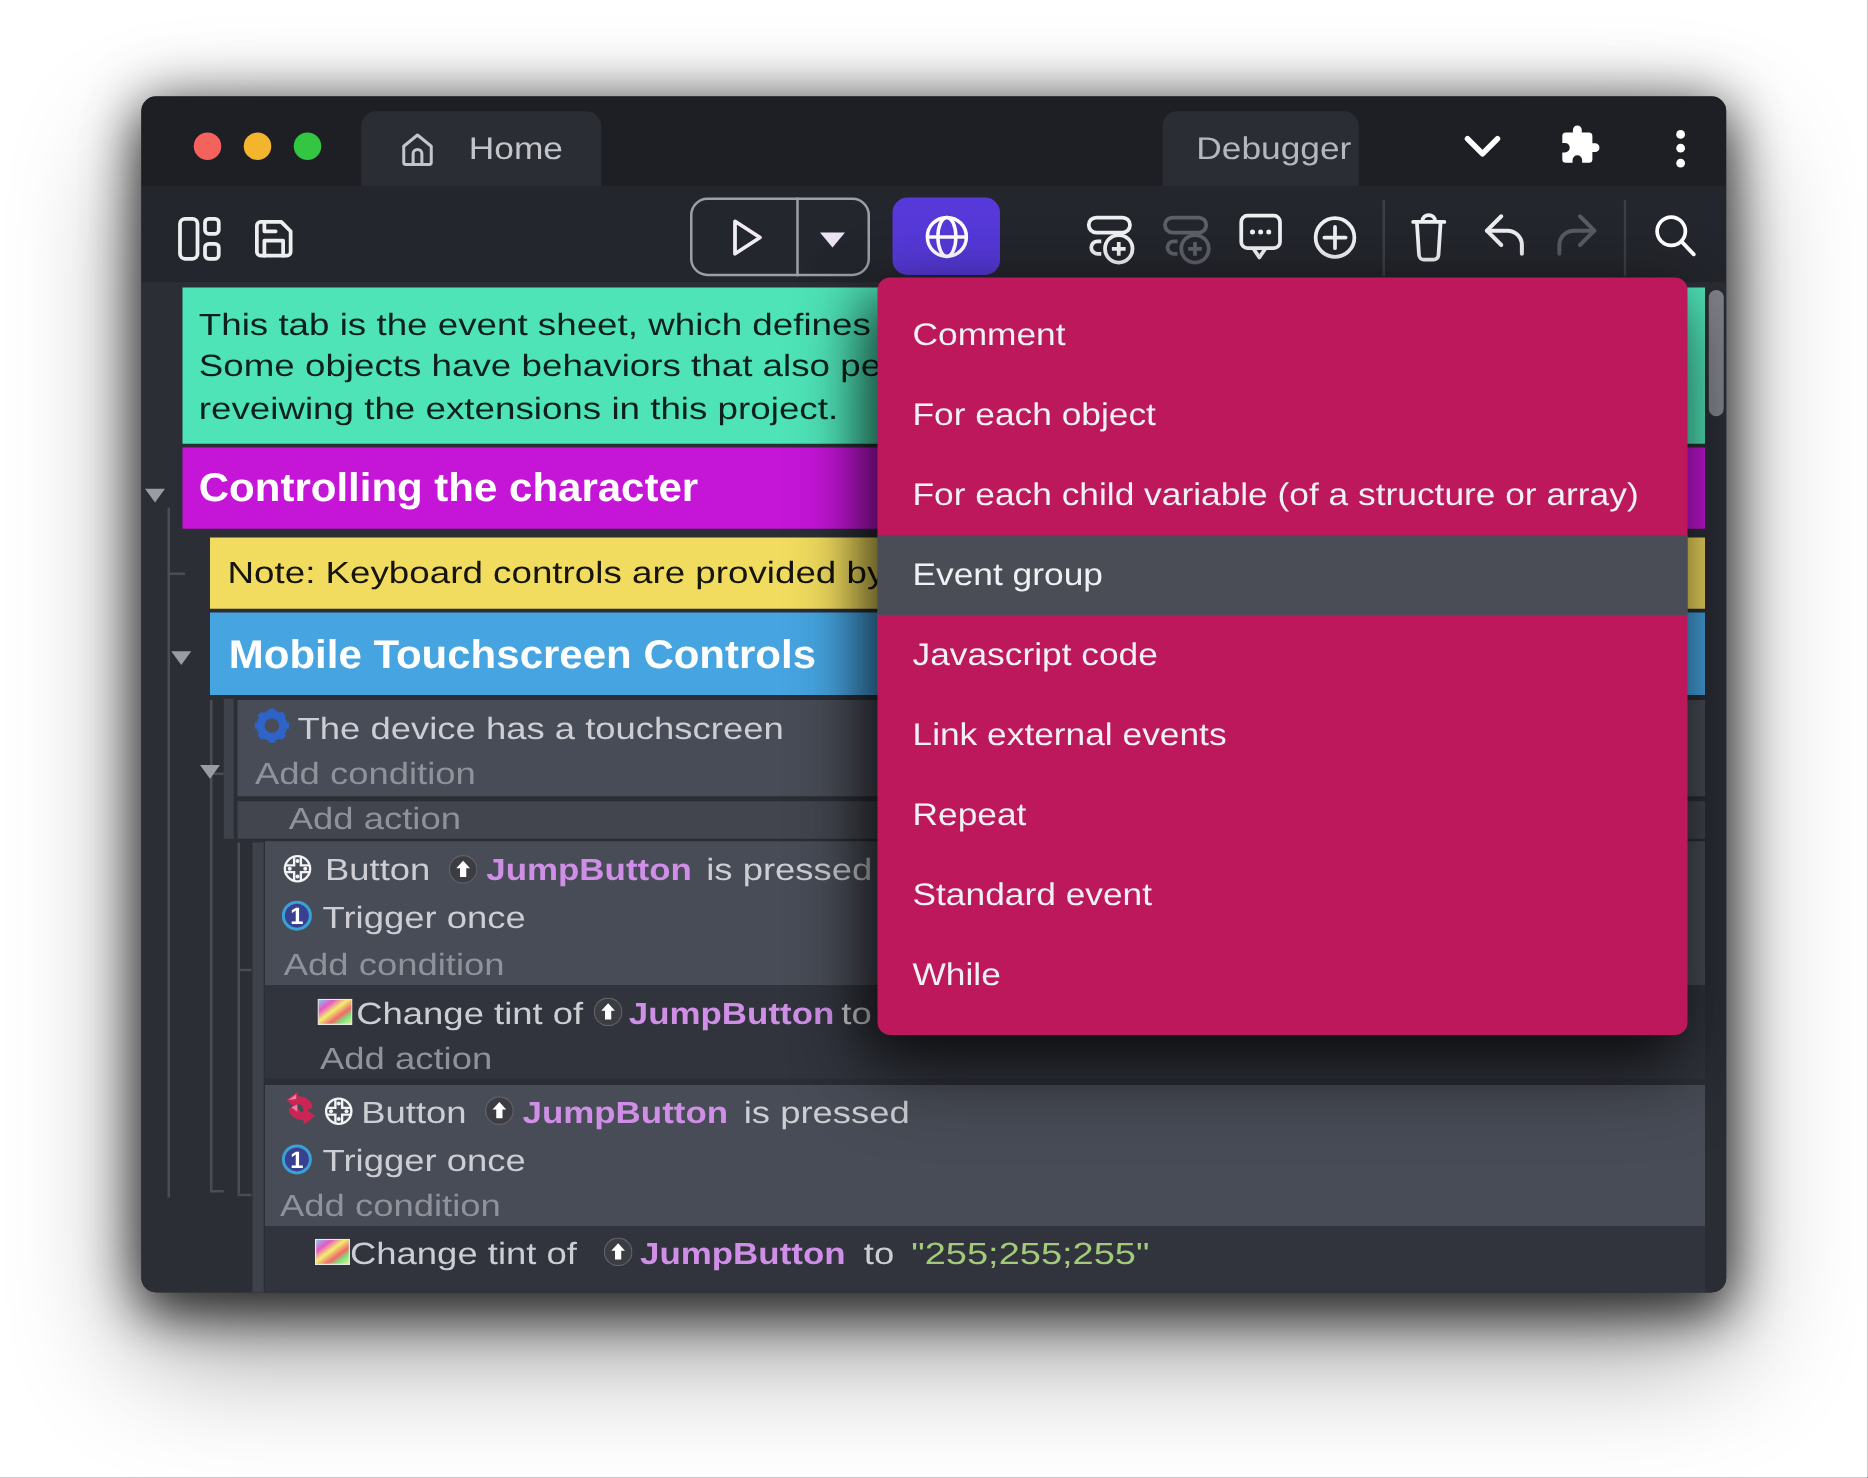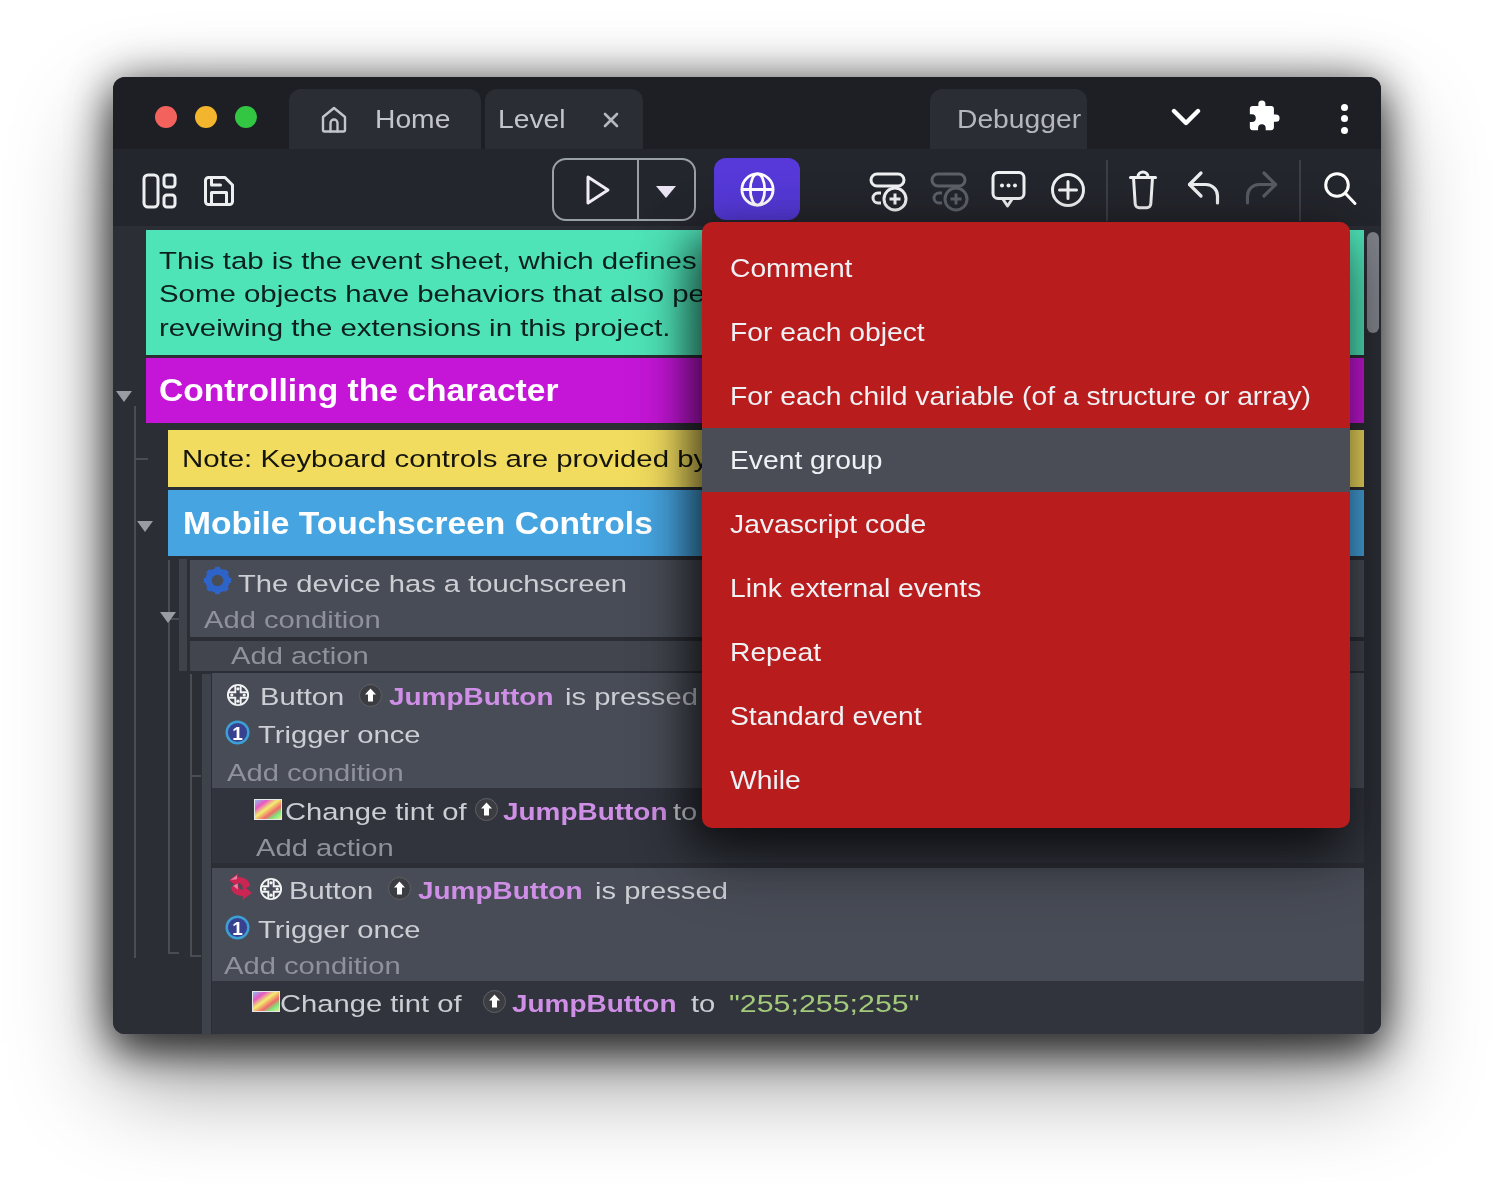--- a/index.html
+++ b/index.html
@@ -3,21 +3,21 @@
 html,body{margin:0;padding:0;width:1494px;height:1182px;background:#ffffff;
 font-family:"Liberation Sans",sans-serif;overflow:hidden}
 .a{position:absolute}
 .t{position:absolute;white-space:nowrap}
 #win{left:113px;top:77px;width:1268px;height:957px;border-radius:12px;background:#2c2e36;
 box-shadow:0 18px 42px rgba(0,0,0,.62),0 45px 100px rgba(0,0,0,.42),0 0 46px rgba(0,0,0,.42),inset 0 1px 0 rgba(255,255,255,.13);overflow:hidden}
 #tbar{left:0;top:0;width:1268px;height:72px;background:#1d1f24}
 #tool{left:0;top:72px;width:1268px;height:77px;background:#24262d}
 .tab{top:12px;height:60px;background:#2b2d34;border-radius:12px 12px 0 0}
 .tabtxt{font-size:25px;color:#c3c5ca;line-height:60px;transform:scaleX(1.13);transform-origin:0 50%}
-.menu{left:589px;top:145px;width:648px;height:606px;background:#b91c1c;border-radius:10px;
+.menu{left:589px;top:145px;width:648px;height:606px;background:#be185d;border-radius:10px;
 box-shadow:-12px 16px 42px rgba(0,0,0,.55),0 26px 70px rgba(0,0,0,.45)}
 .mi{position:absolute;left:28px;font-size:25px;color:#eff1f4;line-height:64px;white-space:nowrap;transform:scaleX(1.13);transform-origin:0 50%}
 .rowtxt{font-size:24.5px;color:#ccced3;transform:scaleX(1.19);transform-origin:0 50%}
 .hdr{transform:scaleX(1.05);transform-origin:0 50%}
 .blk{transform:scaleX(1.2);transform-origin:0 50%}
 .gray{color:#8f929a}
 .jb{color:#d08fe7;font-weight:bold;transform:scaleX(1.14) !important}
 .vline{background:#4a4d55}
 .tri{width:0;height:0;border-left:8.5px solid transparent;border-right:8.5px solid transparent;
 border-top:11px solid #999da3}
@@ -27,26 +27,20 @@
 <div class="a" style="left:42px;top:29px;width:22px;height:22px;border-radius:50%;background:#f3625c"></div>
 <div class="a" style="left:82px;top:29px;width:22px;height:22px;border-radius:50%;background:#f4b52e"></div>
 <div class="a" style="left:122px;top:29px;width:22px;height:22px;border-radius:50%;background:#32c643"></div>
 <div class="a tab" style="left:176px;width:192px">
 <svg class="a" style="left:29px;top:15px" width="32" height="32" viewBox="0 0 32 32" fill="none" stroke="#c3c5ca" stroke-width="2.4" stroke-linejoin="round" stroke-linecap="round">
         <path d="M5 13 L16 4 L27 13 V26 a1.5 1.5 0 0 1 -1.5 1.5 H6.5 A1.5 1.5 0 0 1 5 26 Z"></path>
         <path d="M12.5 27.5 V19 a3.5 3.5 0 0 1 7 0 v8.5"></path>
       </svg>
 <div class="t tabtxt" style="left:86px">Home</div>
     </div>
-<div class="a tab" style="left:372px;width:158px">
-<div class="t tabtxt" style="left:13px">Level</div>
-<svg class="a" style="left:113px;top:18px" width="26" height="26" viewBox="0 0 26 26" stroke="#b6b8bd" stroke-width="2.6" stroke-linecap="round">
-        <path d="M7 7 L19 19 M19 7 L7 19"></path>
-      </svg>
-</div>
 <div class="a tab" style="left:817px;width:157px">
 <div class="t tabtxt" style="left:27px;color:#b5b7bd">Debugger</div>
     </div>
 <svg class="a" style="left:1058px;top:98px;margin-top:-71px" width="30" height="26" viewBox="0 0 30 26" fill="none" stroke="#fff" stroke-width="4.4" stroke-linecap="round" stroke-linejoin="round">
       <path d="M3 7 L15 19 L27 7"></path>
     </svg>
 <svg class="a" style="left:1134px;top:21px" width="34" height="36" viewBox="0 0 24 24" fill="#fff">
       <path d="M20.5 11H19V7a2 2 0 0 0-2-2h-4V3.5a2.5 2.5 0 0 0-5 0V5H4a2 2 0 0 0-2 2v3.8h1.5a2.7 2.7 0 0 1 0 5.4H2V20a2 2 0 0 0 2 2h3.8v-1.5a2.7 2.7 0 0 1 5.4 0V22H17a2 2 0 0 0 2-2v-4h1.5a2.5 2.5 0 0 0 0-5z"></path>
     </svg>
 <div class="a" style="left:1227.5px;top:26.5px;width:7px;height:7px;border-radius:50%;background:#fff"></div>

